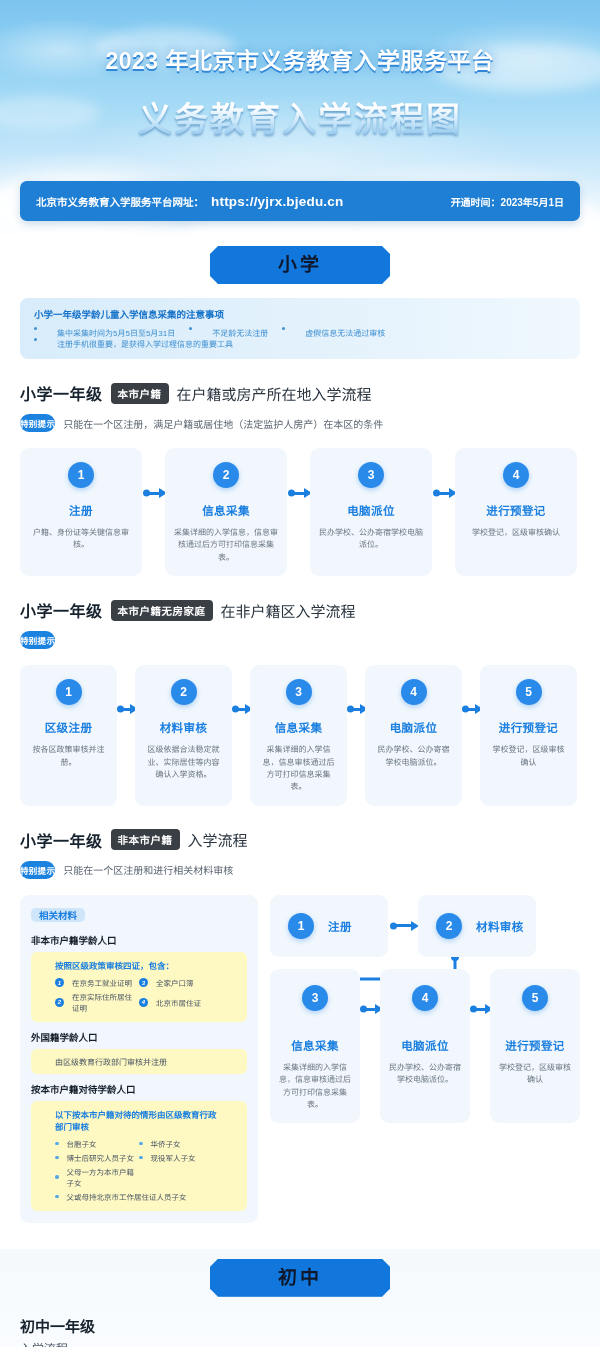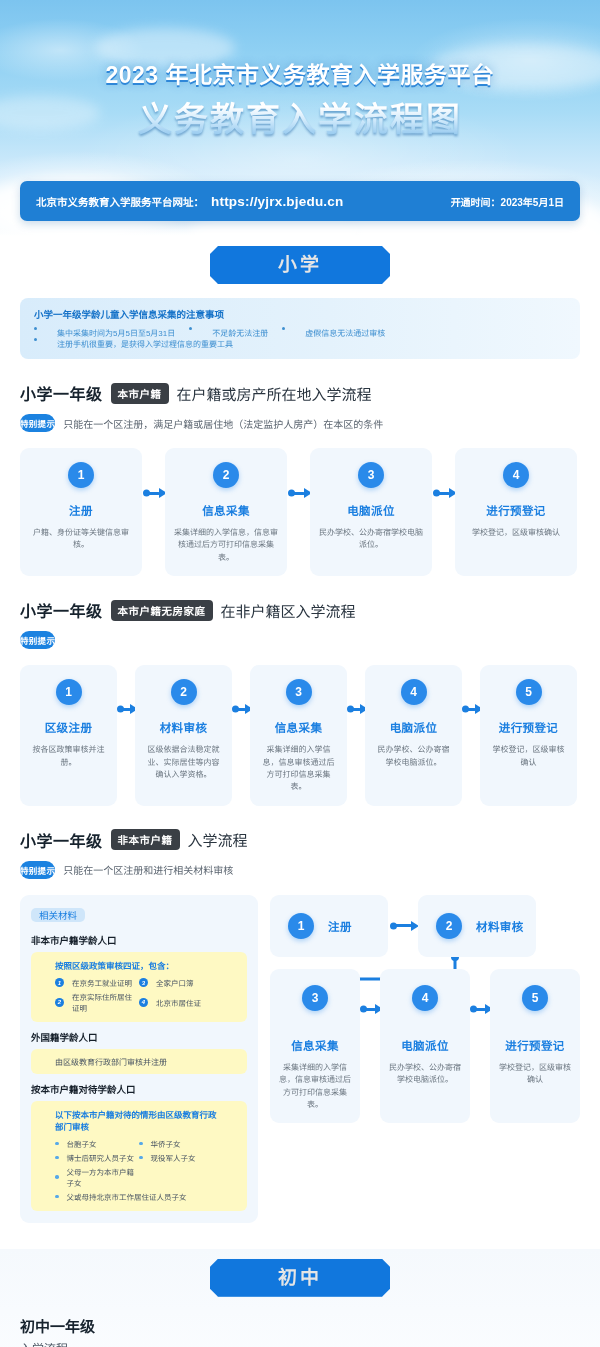--- a/index.html
+++ b/index.html
@@ -32,21 +32,20 @@
   .c2{width:260px;height:68px;left:350px;top:190px;}
   .c3{width:170px;height:48px;left:190px;top:205px;}
   .c4{width:140px;height:40px;left:95px;top:28px;opacity:.45;}
   .c5{width:190px;height:46px;left:430px;top:44px;opacity:.4;}
   .c6{width:120px;height:34px;left:-20px;top:96px;opacity:.35;}
 
   .title1{
     position:absolute;top:42px;left:0;width:600px;text-align:center;
     font-size:23px;font-weight:bold;letter-spacing:.5px;color:#ffffff;
     text-shadow:0 2px 0 #2f87d8, 0 0 10px rgba(30,110,190,.45);
-    margin-top:14px;
   }
   .title2{
     position:absolute;top:92px;left:0;width:600px;text-align:center;
     font-size:34px;font-weight:bold;letter-spacing:2px;
     font-family:"Liberation Serif","DejaVu Serif",serif;
     background:linear-gradient(180deg,#ffffff 30%,#cfe9fb 58%,#7fbdea 100%);
     -webkit-background-clip:text;background-clip:text;color:transparent;
     filter:drop-shadow(0 2px 1px rgba(20,90,160,.45));
   }
   
@@ -59,21 +58,21 @@
   .urlbar .left{display:flex;align-items:baseline;gap:2px;color:#ffffff;}
   .urlbar .lbl{font-size:10.5px;font-weight:bold;}
   .urlbar .url{font-size:13.5px;font-weight:bold;letter-spacing:.2px;padding-left:5px;}
   .urlbar .right{font-size:10px;font-weight:bold;color:#fff;}
 
   
   .banner-wrap{position:relative;width:600px;text-align:center;}
   .banner{
     display:inline-block;position:relative;
     width:180px;height:38px;line-height:38px;
-    background:#1177dd;color:#e5e5e5;font-size:19px;font-weight:bold;
+    background:#1177dd;color:#0f172a;font-size:19px;font-weight:bold;
     font-family:"Liberation Serif","DejaVu Serif",serif;letter-spacing:3px;
     clip-path:polygon(8px 0,172px 0,180px 8px,180px 30px,172px 38px,8px 38px,0 30px,0 8px);
     box-shadow:0 3px 7px rgba(17,119,221,.3);
   }
 
   
   .notice{
     margin:14px 20px 0 20px;width:560px;border-radius:8px;
     background:linear-gradient(90deg,#d8ecfb 0%,#e4f2fc 55%,#f0f8fe 100%);
     padding:9px 14px 10px 14px;
@@ -132,21 +131,21 @@
   .flow2 .fcard{width:97px;}
   .flow2 .arrow{width:18px;}
   .flow2 .arrow .line{width:10px;margin-top:-52px;}
 
   
   .s3{display:flex;margin-top:16px;gap:12px;position:relative;}
   .matbox{
     width:248px;background:#f1f7fd;border-radius:9px;padding:10px 11px 12px 11px;position:relative;
   }
   .mat-tag{
-    display:inline-block;background:#cfe6fa;color:#1b7fe0;font-size:9.5px;font-weight:normal;
+    display:inline-block;background:#cfe6fa;color:#1b7fe0;font-size:9.5px;font-weight:bold;
     border-radius:5px;padding:0 8px;margin-bottom:9px;
   }
   .mat-h{font-size:9.5px;font-weight:bold;color:#16202b;margin:8px 0 5px 0;}
   .mat-h:first-of-type{margin-top:2px;}
   .mat-panel{background:#fef9c3;border-radius:6px;padding:7px 24px;}
   .mat-panel .ph{font-size:8.5px;font-weight:bold;color:#1b7fe0;margin-bottom:5px;}
   .grid2{display:flex;flex-wrap:wrap;}
   .grid2 .gi{width:50%;font-size:7.5px;color:#4a5663;display:flex;align-items:center;gap:8px;padding:1.5px 0;}
   .cnum{
     width:9px;height:9px;border-radius:50%;background:#1b7fe0;color:#fff;

